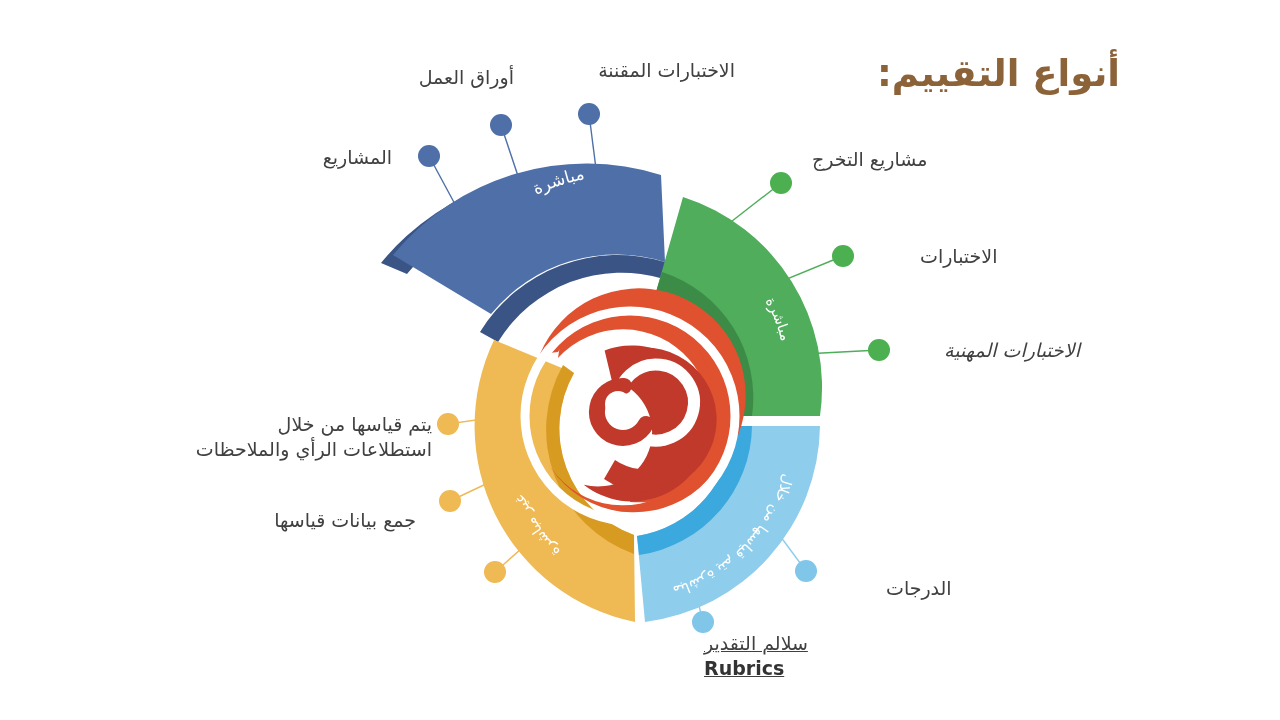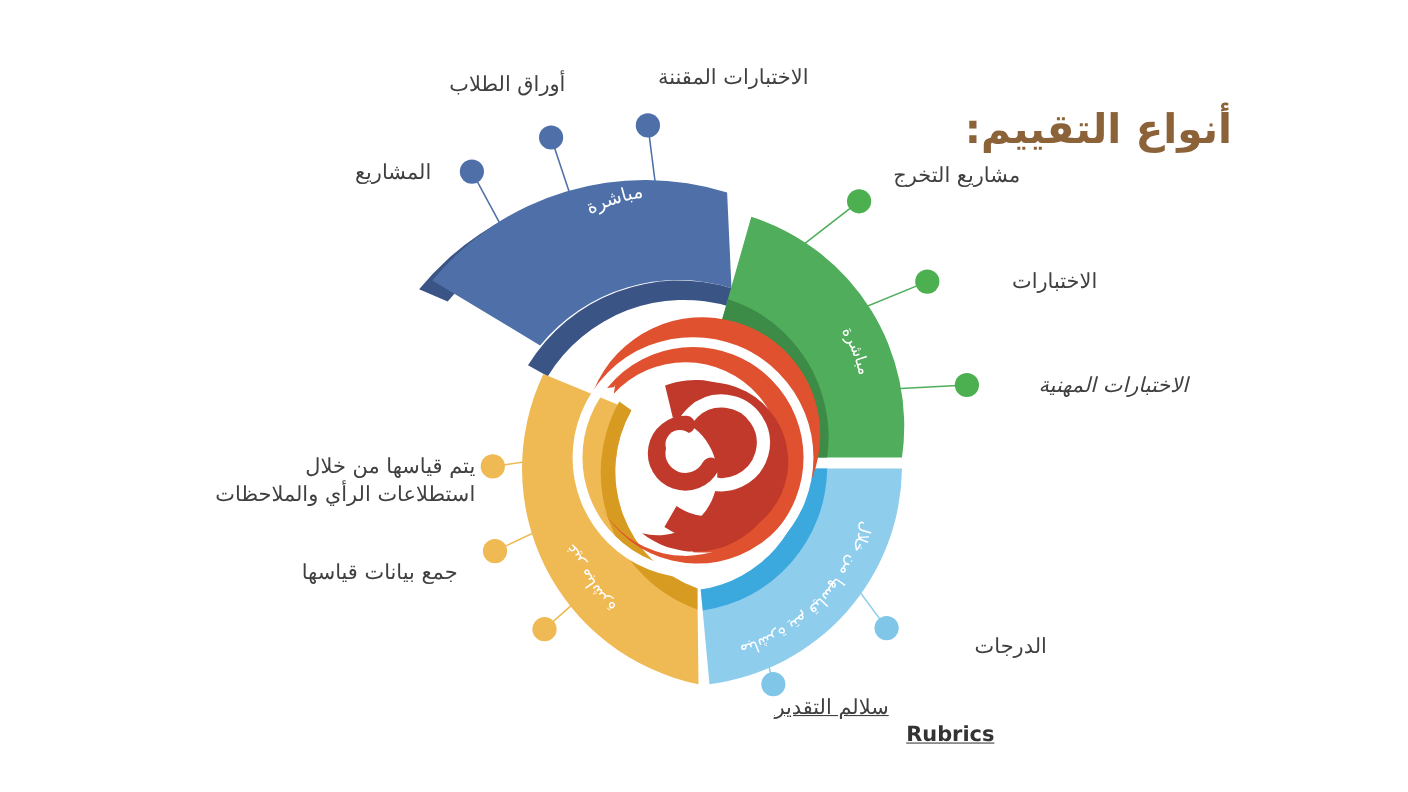--- a/index.html
+++ b/index.html
@@ -32,21 +32,20 @@
     position: absolute;
     font-family: "DejaVu Sans", "Liberation Sans", sans-serif;
     font-weight: bold;
     font-size: 37px;
     color: #8C6239;
     direction: rtl;
     unicode-bidi: bidi-override;
     white-space: nowrap;
     letter-spacing: 0px;
     line-height: 1.1;
-    margin-top: 44px;
   }
   .callout-label {
     position: absolute;
     font-family: "DejaVu Sans", "Liberation Sans", sans-serif;
     font-size: 19px;
     color: #404040;
     direction: rtl;
     text-align: right;
     white-space: nowrap;
     line-height: 1.35;
@@ -226,35 +225,35 @@
       <circle cx="448" cy="424" r="11" fill="#EFB954"></circle>
       <circle cx="450" cy="501" r="11" fill="#EFB954"></circle>
       <circle cx="495" cy="572" r="11" fill="#EFB954"></circle>
     </g>
   </svg>
 
   <div class="page-title" style="right:160px; top:54px;">أنواع التقييم:</div>
 
   <div class="callout-label" style="right:888px; top:145px;">المشاريع</div>
 
-  <div class="callout-label" style="right:766px; top:65px;">أوراق الطلاب</div>
+  <div class="callout-label" style="right:766px; top:65px;">أوراق العمل</div>
 
   <div class="callout-label" style="right:545px; top:58px;text-align:right;">الاختبارات المقننة</div>
 
   <div class="callout-label" style="left:812px; top:147px;">مشاريع التخرج</div>
 
   <div class="callout-label" style="left:920px; top:244px;">الاختبارات</div>
 
   <div class="callout-label" style="left:944px; top:338px;font-style:italic;">الاختبارات المهنية</div>
 
   <div class="callout-label" style="left:886px; top:576px;">الدرجات</div>
 
   <div class="callout-label two-line" style="left:704px; top:631px; width:200px; text-align:left;text-decoration:underline;">
     <span>سلالم التقدير</span>
-    <span class="sub-en" style="text-align:right;">Rubrics</span>
+    <span class="sub-en" style="text-align:left;">Rubrics</span>
   </div>
 
   <div class="callout-label two-line" style="right:848px; top:400px; width:270px;margin-top:12px;">
     <span>يتم قياسها من خلال</span><br>
     <span>استطلاعات الرأي والملاحظات</span>
   </div>
 
   <div class="callout-label" style="right:864px; top:508px;">جمع بيانات قياسها</div>
 
 

